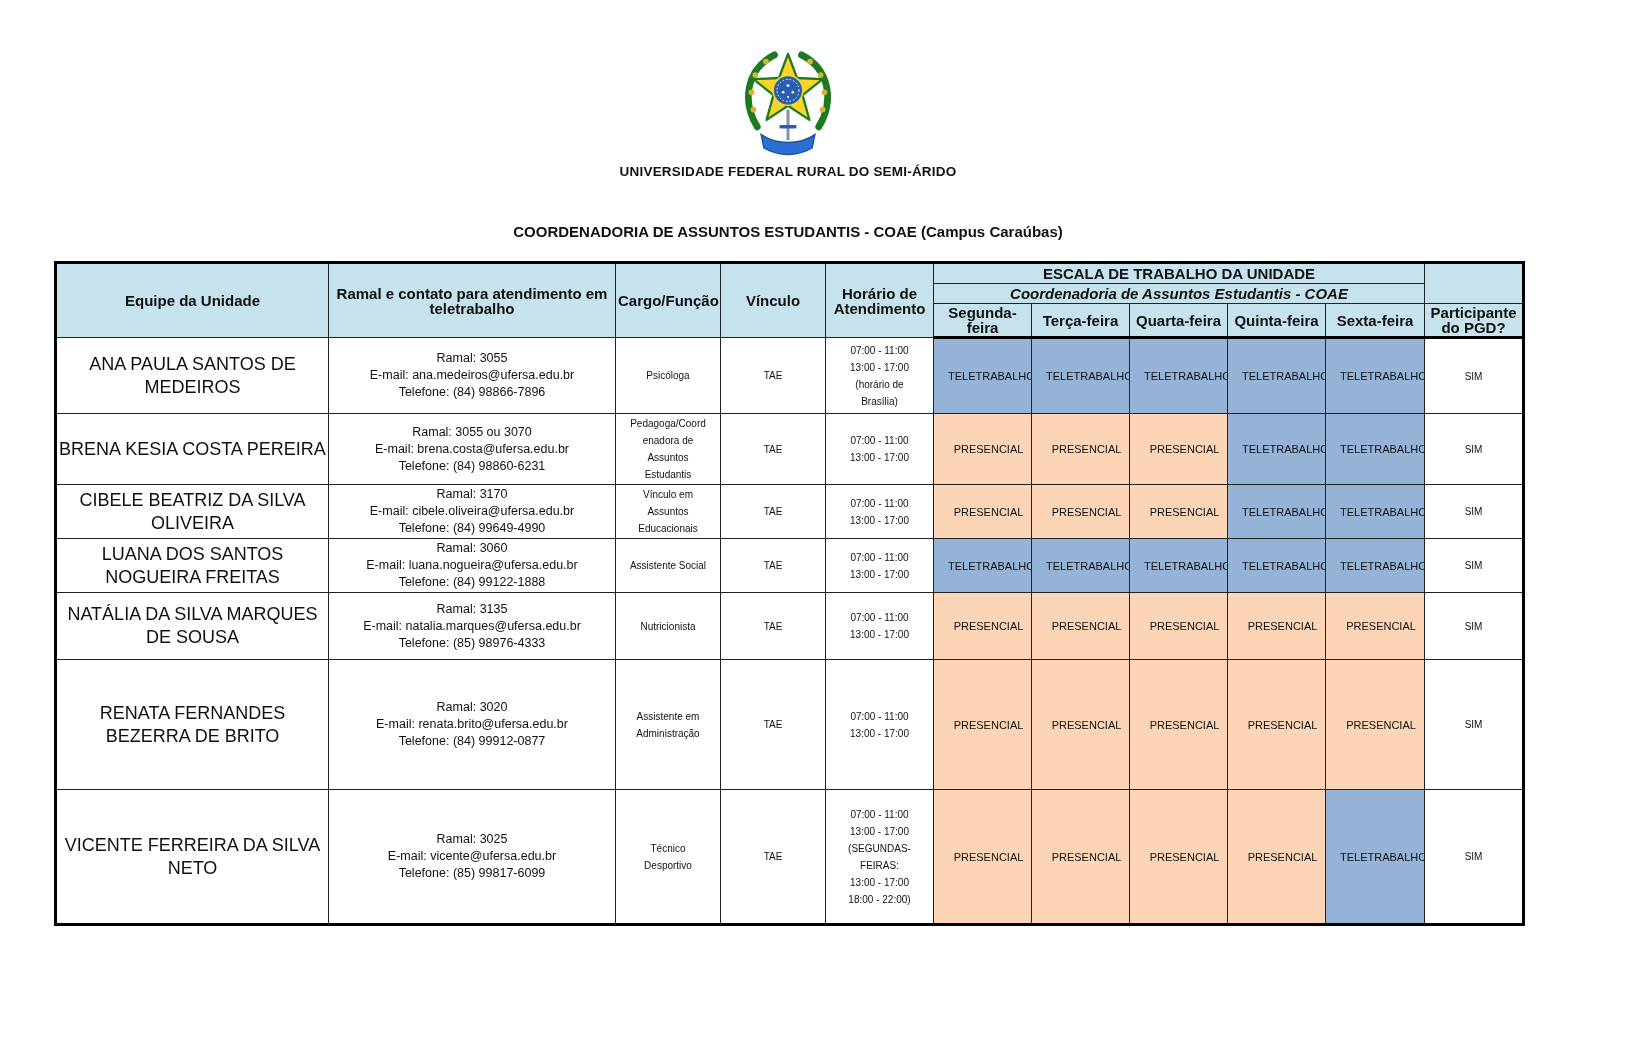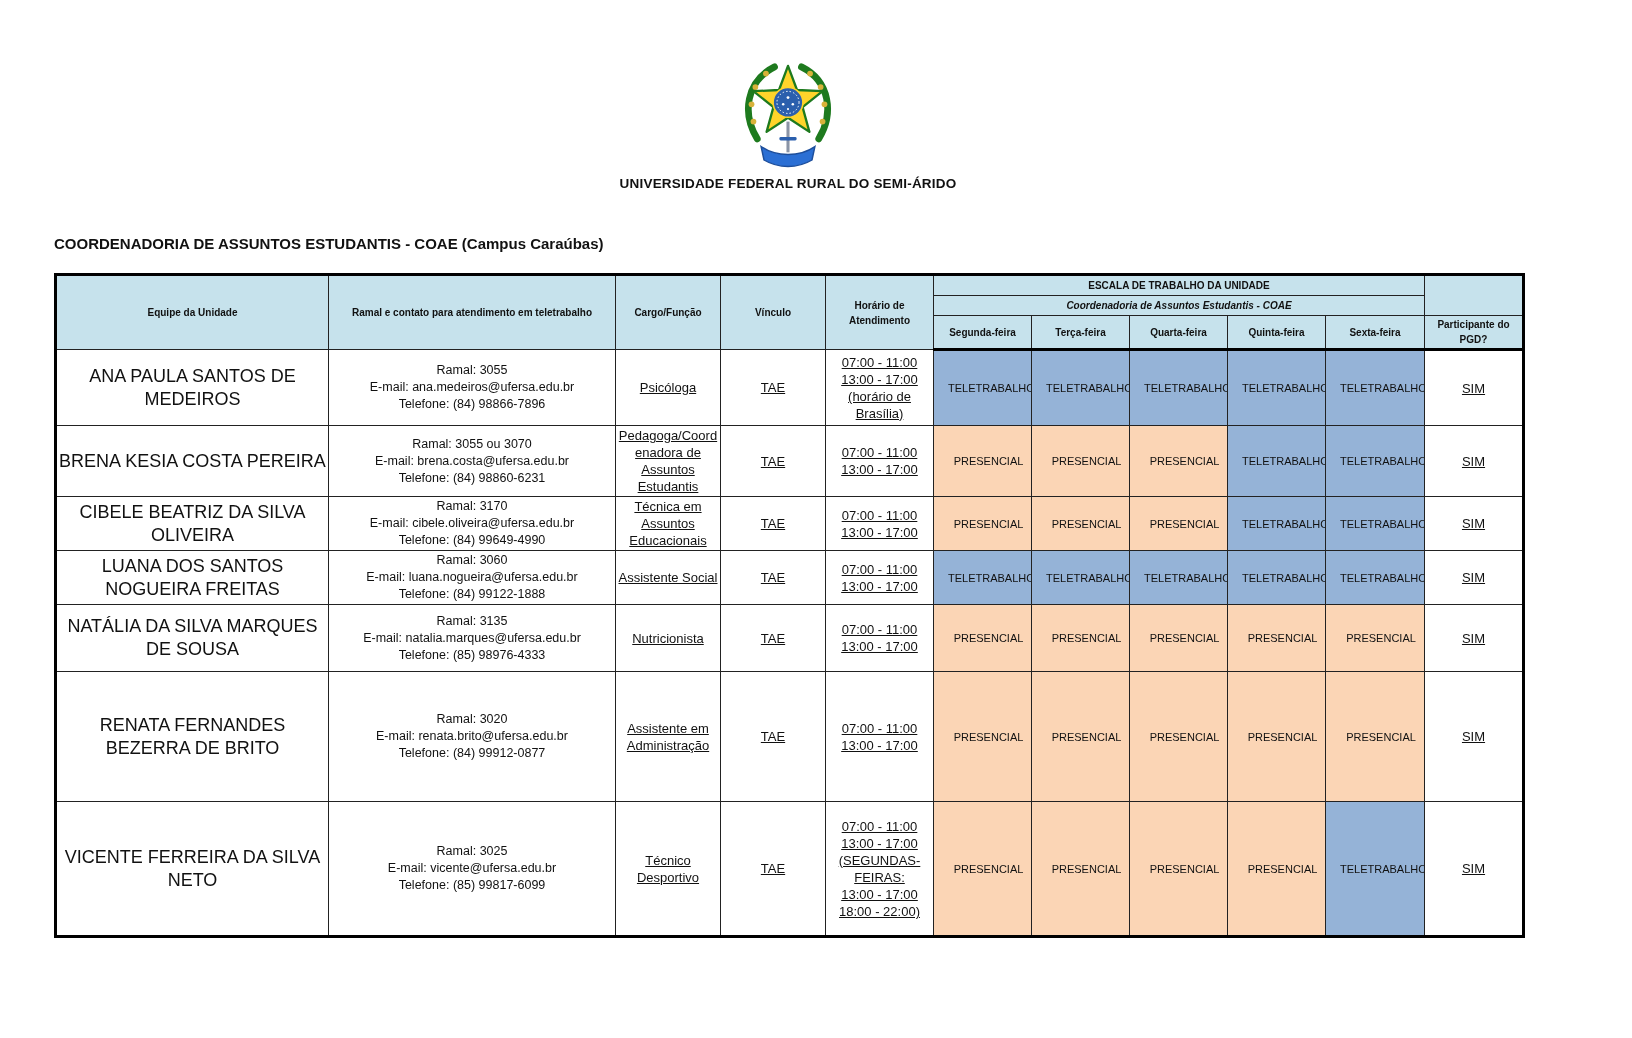--- a/index.html
+++ b/index.html
@@ -3,43 +3,43 @@
 <meta charset="utf-8">
 <style>
   * { margin:0; padding:0; box-sizing:border-box; }
   html,body { background:#ffffff; }
   body {
     width:1632px; height:1038px; overflow:hidden;
     font-family:"Liberation Sans","DejaVu Sans",sans-serif;
     color:#111;
   }
   .content { width:1468px; margin-left:54px; }
-  .top { text-align:center; padding-top:54px; }
+  .top { text-align:center; padding-top:42px; }
   .crest { display:inline-block; }
   .org-line { font-size:13.5px; font-weight:bold; line-height:19px; letter-spacing:.2px; }
-  .doc-title { font-size:15px; font-weight:bold; margin-top:42px; text-align:left; }
+  .doc-title { font-size:15px; font-weight:bold; margin-top:42px; text-align:center; }
 
   table.schedule {
     border-collapse:collapse; table-layout:fixed;
     width:1468px; margin-top:21px;
     border:3px solid #000;
   }
   th, td {
     border:1.4px solid #222; text-align:center; vertical-align:middle;
     overflow:hidden; padding:1px 2px;
   }
-  thead th { background:var(--hdr,#c6e2ec); font-weight:700; font-size:10px; line-height:15px; }
+  thead th { background:var(--hdr,#c6e2ec); font-weight:700; font-size:15px; line-height:15px; }
   tr.hr-a th { height:21px; }
   tr.hr-b th { height:20px;font-style:italic; }
   tr.hr-c th { height:33px; }
   tr.hr-c th { border-bottom:3px solid #000; }
 
   td.name    { font-size:18px; line-height:23px; }
   td.contact { font-size:12.5px; line-height:17px; }
-  td.cargo, td.vinc, td.hor, td.pgd { font-size:13px; line-height:17px;text-decoration:underline; }
+  td.cargo, td.vinc, td.hor, td.pgd { font-size:10px; line-height:17px; }
   td.sched   { font-size:11px; font-weight:400;padding-left:14px; }
   .pre { white-space:pre-line; }
   td.tele { background:var(--tele,#95b3d7); }
   td.pres { background:var(--pres,#fbd5b5); }
 
   tr.r1 { height:76px; }
   tr.r2 { height:68px; }
   tr.r3 { height:54px; }
   tr.r4 { height:53px; }
   tr.r5 { height:67px; }
@@ -152,21 +152,21 @@
         <td class="sched pres">PRESENCIAL</td>
         <td class="sched tele">TELETRABALHO</td>
         <td class="sched tele">TELETRABALHO</td>
         <td class="pgd">SIM</td>
       </tr>
       <tr class="r3">
         <td class="name">CIBELE BEATRIZ DA SILVA OLIVEIRA</td>
         <td class="contact pre">Ramal: 3170
 E-mail: cibele.oliveira@ufersa.edu.br
 Telefone: (84) 99649-4990</td>
-        <td class="cargo pre">Técnica em
+        <td class="cargo pre">Vínculo em
 Assuntos
 Educacionais</td>
         <td class="vinc">TAE</td>
         <td class="hor pre">07:00 - 11:00
 13:00 - 17:00</td>
         <td class="sched pres">PRESENCIAL</td>
         <td class="sched pres">PRESENCIAL</td>
         <td class="sched pres">PRESENCIAL</td>
         <td class="sched tele">TELETRABALHO</td>
         <td class="sched tele">TELETRABALHO</td>

